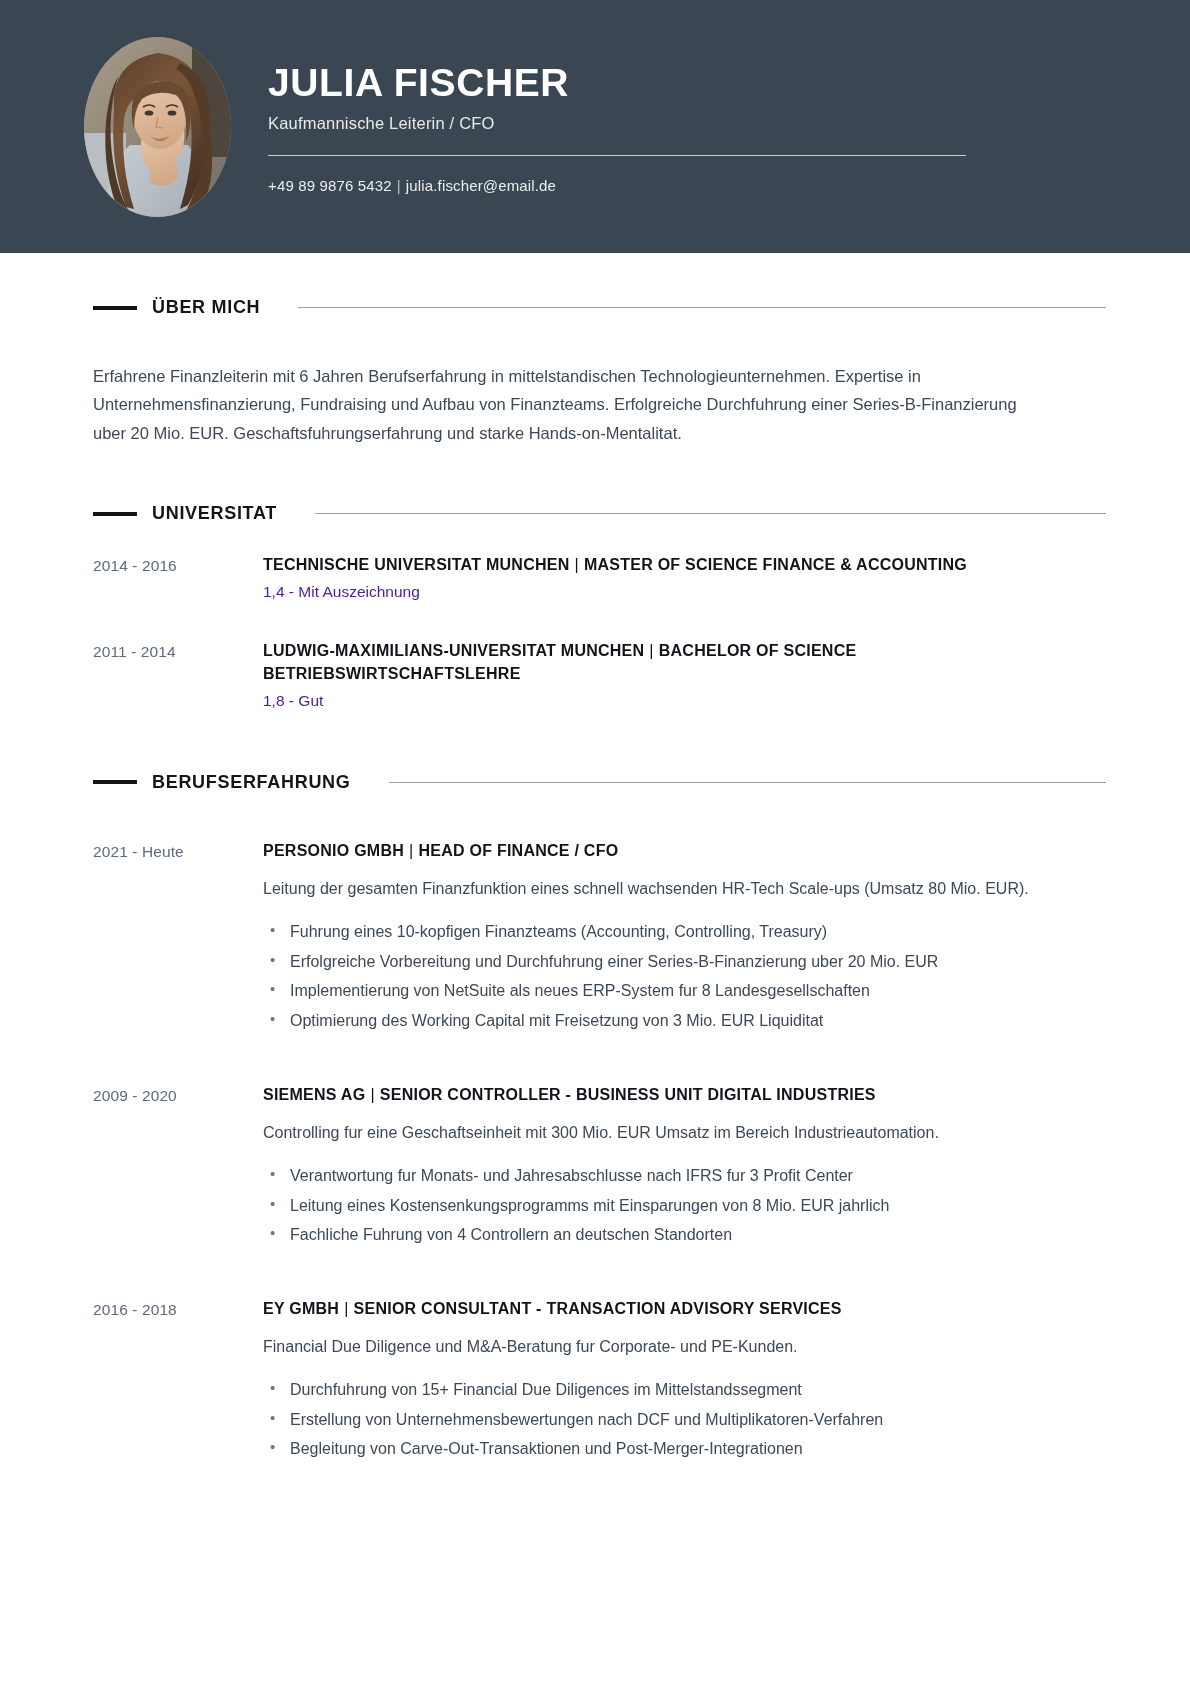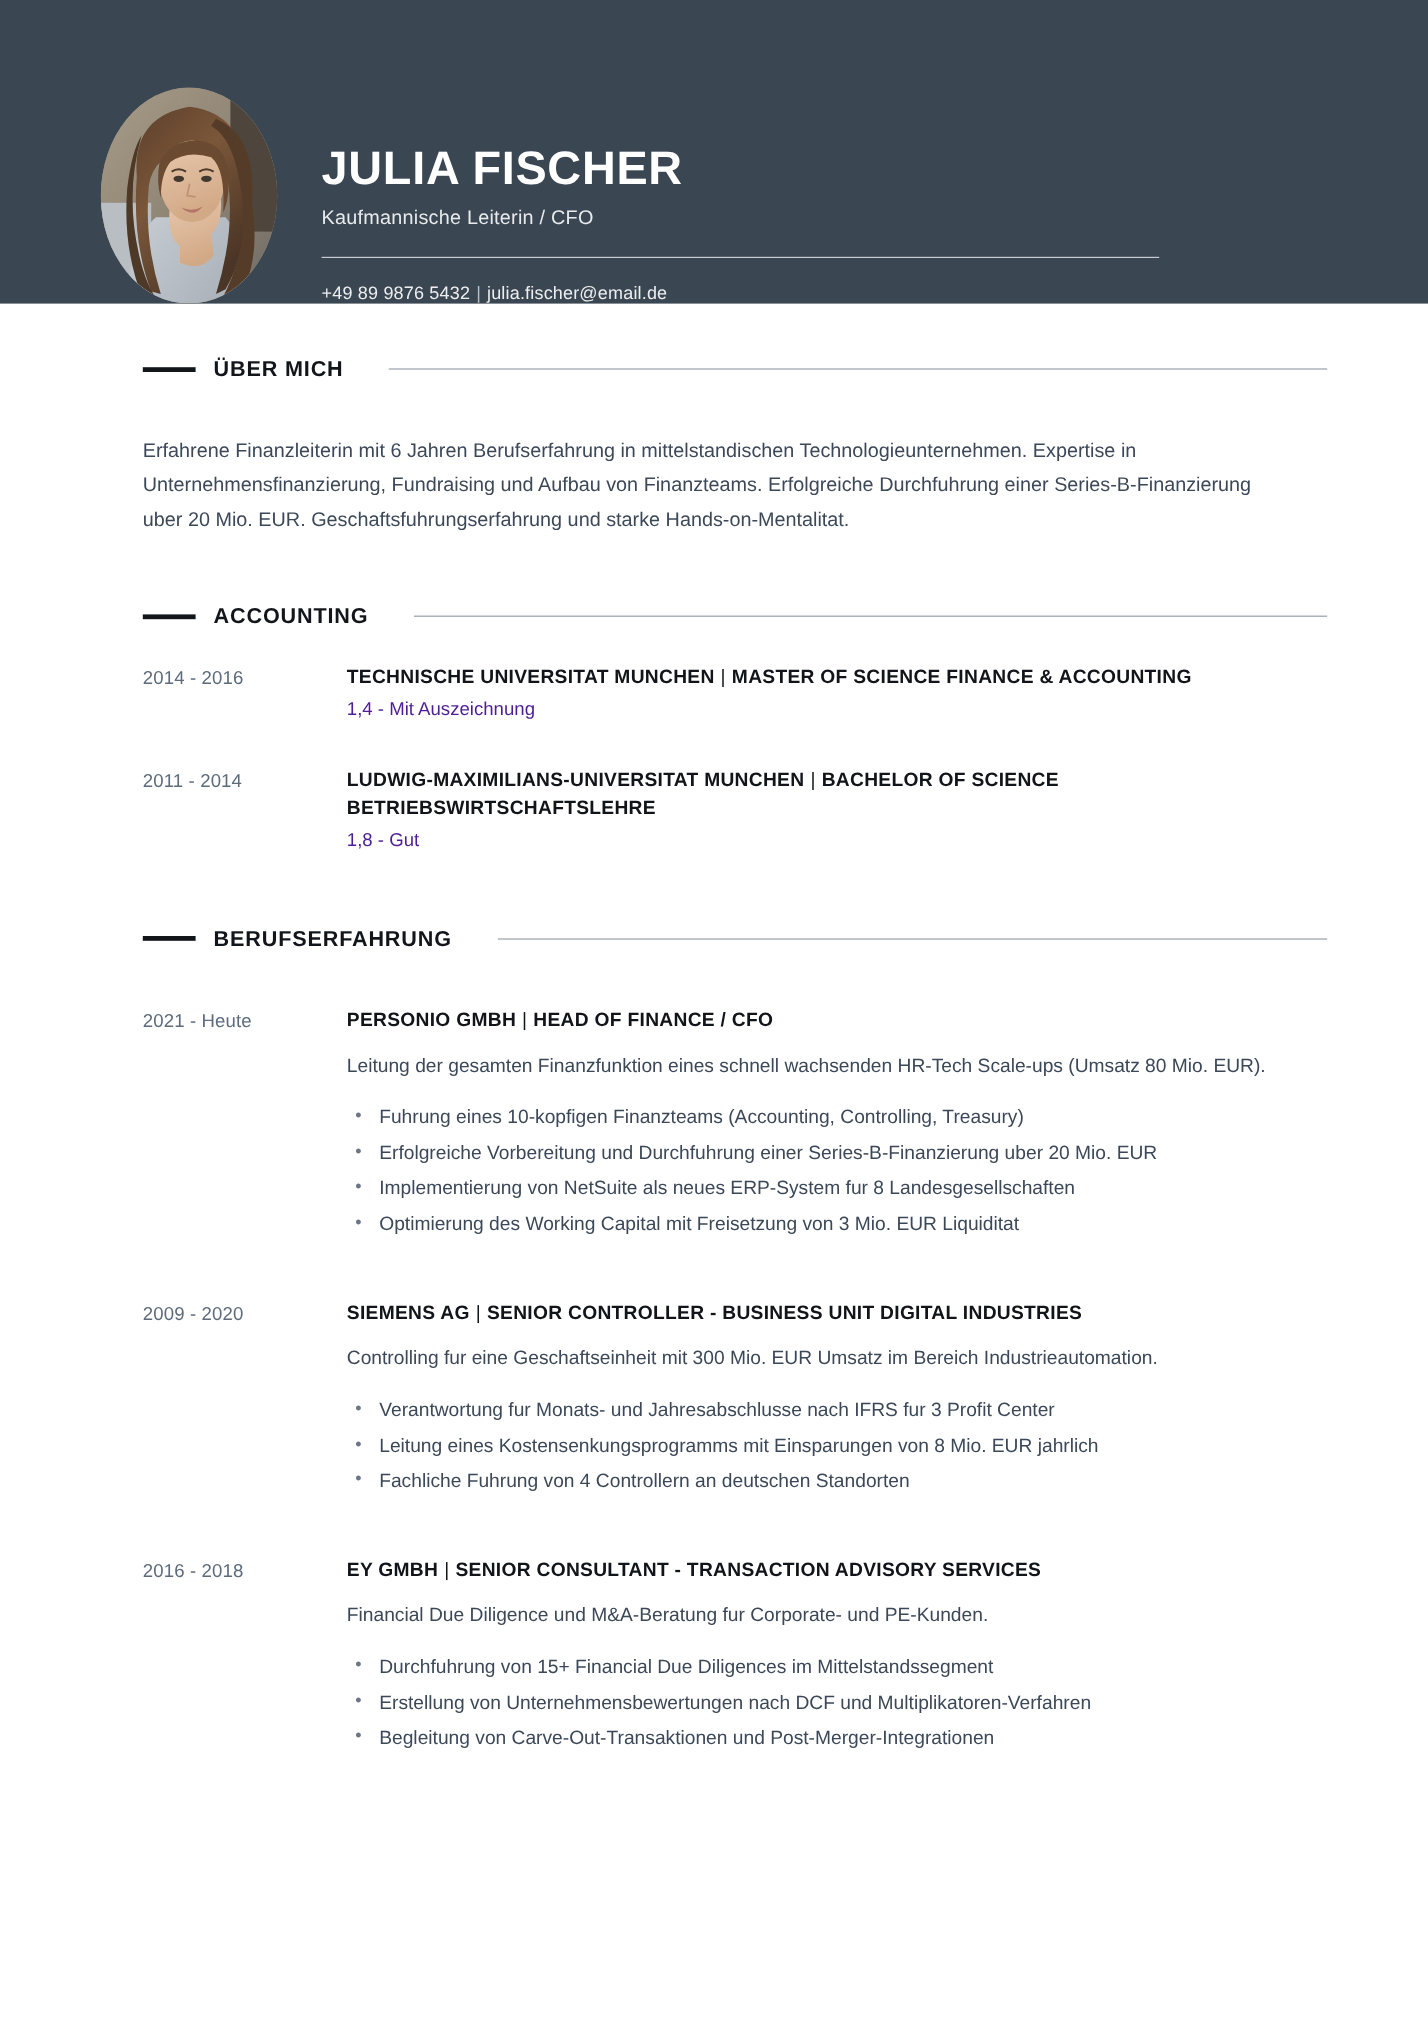--- a/index.html
+++ b/index.html
@@ -21,21 +21,21 @@
     min-height: 1684px;
     background: #ffffff;
     overflow: hidden;
   }
 
   
   .header {
     background: #3a4652;
     height: 253px;
     display: flex;
-    align-items: flex-end;
+    align-items: center;
     padding: 0 0 0 84px;
   }
 
   .avatar {
     width: 147px;
     height: 180px;
     border-radius: 50%;
     overflow: hidden;
     flex: 0 0 auto;
     position: relative;
@@ -82,21 +82,20 @@
   }
   .contact .sep {
     display: inline-block;
     margin: 0 5px;
     color: #b9bfc5;
   }
 
   
   .content {
     padding: 0 84px 60px 93px;
-    margin-left: 26px;
   }
 
   .section-head {
     display: flex;
     align-items: center;
     gap: 0;
   }
   .section-head .dash {
     width: 44px;
     height: 4px;
@@ -264,21 +263,21 @@
         <span class="dash"></span>
         <span class="stitle">ÜBER MICH</span>
         <span class="hrule"></span>
       </div>
       <p class="about-text">Erfahrene Finanzleiterin mit 6 Jahren Berufserfahrung in mittelstandischen Technologieunternehmen. Expertise in Unternehmensfinanzierung, Fundraising und Aufbau von Finanzteams. Erfolgreiche Durchfuhrung einer Series-B-Finanzierung uber 20 Mio. EUR. Geschaftsfuhrungserfahrung und starke Hands-on-Mentalitat.</p>
     </div>
 
     <div class="sec-edu">
       <div class="section-head">
         <span class="dash"></span>
-        <span class="stitle">ACCOUNTING</span>
+        <span class="stitle">UNIVERSITAT</span>
         <span class="hrule"></span>
       </div>
 
       <div class="entry edu">
         <div class="period">2014 - 2016</div>
         <div class="body">
           <div class="entry-title">
             <span>TECHNISCHE UNIVERSITAT MUNCHEN</span><span class="bar">|</span><span>MASTER OF SCIENCE FINANCE &amp; ACCOUNTING</span>
           </div>
           <div class="entry-sub">1,4 - Mit Auszeichnung</div>

